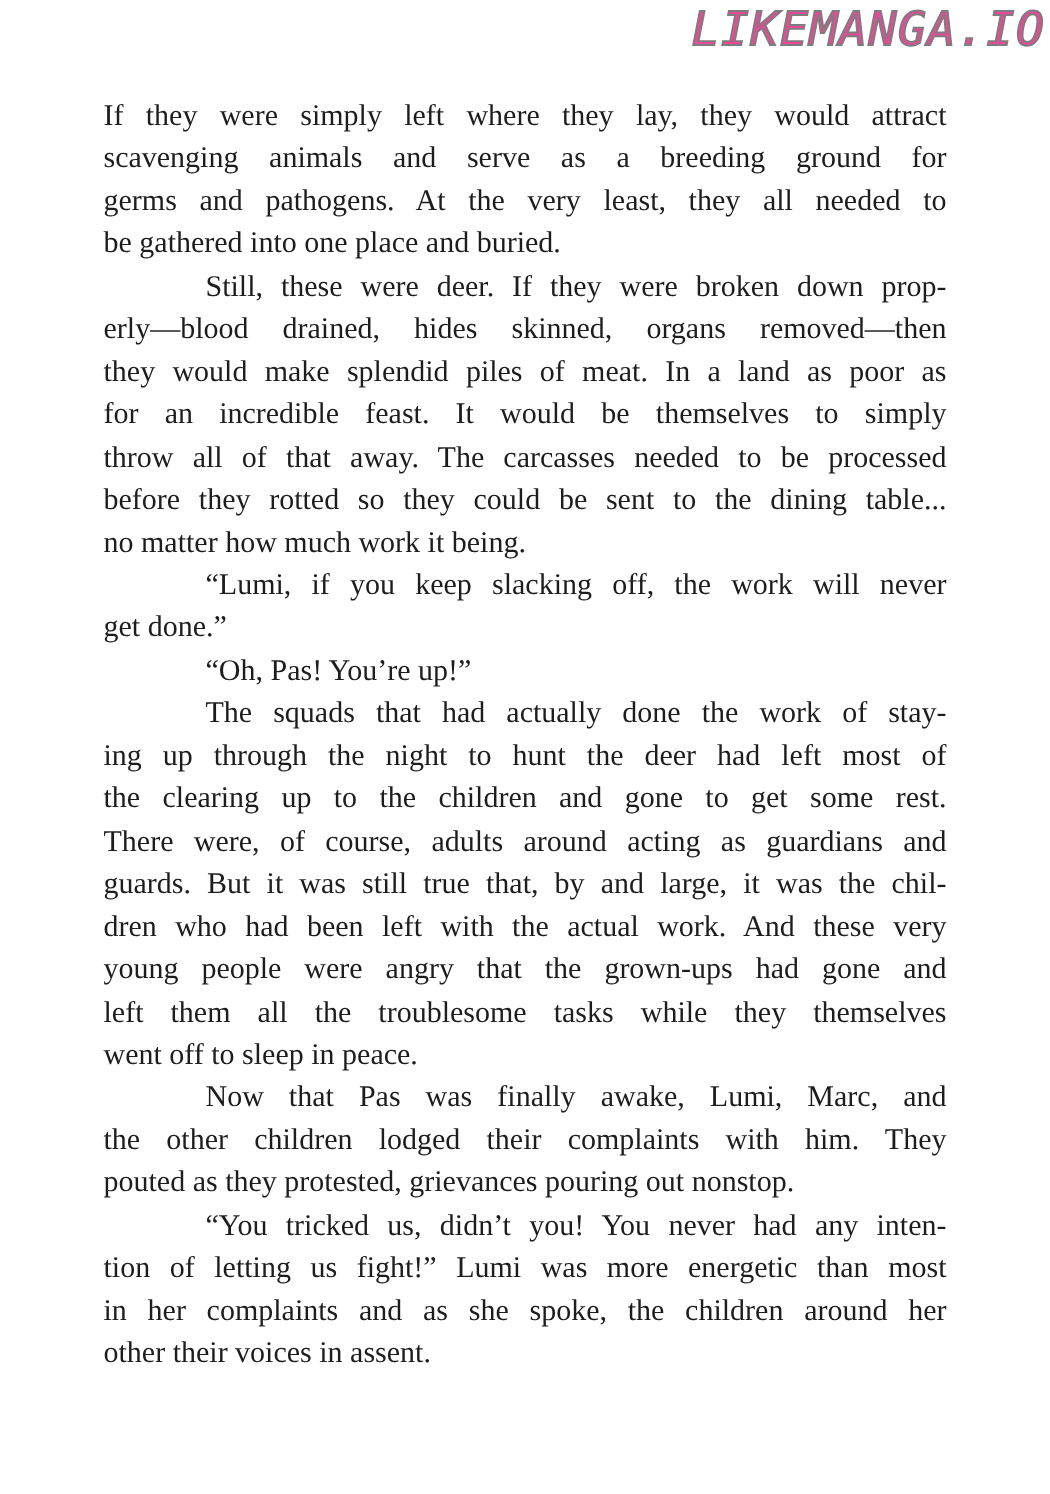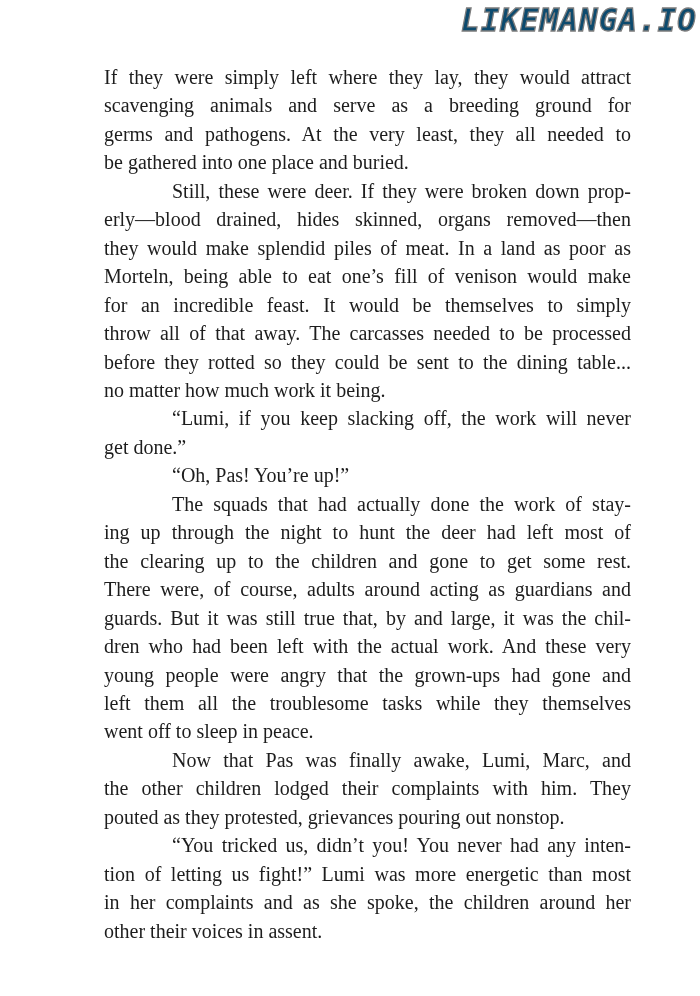--- a/index.html
+++ b/index.html
@@ -12,43 +12,42 @@
     background: #ffffff;
     position: relative;
     overflow: hidden;
     font-family: "Liberation Serif", serif;
   }
   .watermark {
     position: absolute;
     top: 3px;
     right: 3px;
     font-family: "DejaVu Sans Mono", monospace;
-    font-weight: bold;
+    font-weight: normal;
     font-style: italic;
     font-size: 31px;
     letter-spacing: 1px;
     line-height: 1.1;
-    color: #0c4a6e;
+    color: #ec4899;
     -webkit-text-stroke: 1.3px #7d7d7d;
     white-space: nowrap;
   }
   .text-block {
     position: absolute;
     left: 69px;
     top: 63px;
     width: 562px;
     font-size: 20px;
     line-height: 28.45px;
     color: #1d1d1d;
   }
   .line {
     text-align: justify;
     text-align-last: justify;
     white-space: normal;
-    margin-left: 35px;
   }
   .line.para-end {
     text-align-last: left;
   }
   .line.para-start {
     text-indent: 68px;
   }
 </style>
 </head>
 <body>
@@ -56,21 +55,20 @@
 <div class="watermark">LIKEMANGA.IO</div>
 
 <div class="text-block" id="text-block">
     <div class="line">If they were simply left where they lay, they would attract</div>
     <div class="line">scavenging animals and serve as a breeding ground for</div>
     <div class="line">germs and pathogens. At the very least, they all needed to</div>
     <div class="line para-end">be gathered into one place and buried.</div>
     <div class="line para-start">Still, these were deer. If they were broken down prop-</div>
     <div class="line">erly—blood drained, hides skinned, organs removed—then</div>
     <div class="line">they would make splendid piles of meat. In a land as poor as</div>
-    <div class="line">Morteln, being able to eat one’s fill of venison would make</div>
     <div class="line">for an incredible feast. It would be themselves to simply</div>
     <div class="line">throw all of that away. The carcasses needed to be processed</div>
     <div class="line">before they rotted so they could be sent to the dining table...</div>
     <div class="line para-end">no matter how much work it being.</div>
     <div class="line para-start">“Lumi, if you keep slacking off, the work will never</div>
     <div class="line para-end">get done.”</div>
     <div class="line para-start para-end">“Oh, Pas! You’re up!”</div>
     <div class="line para-start">The squads that had actually done the work of stay-</div>
     <div class="line">ing up through the night to hunt the deer had left most of</div>
     <div class="line">the clearing up to the children and gone to get some rest.</div>

